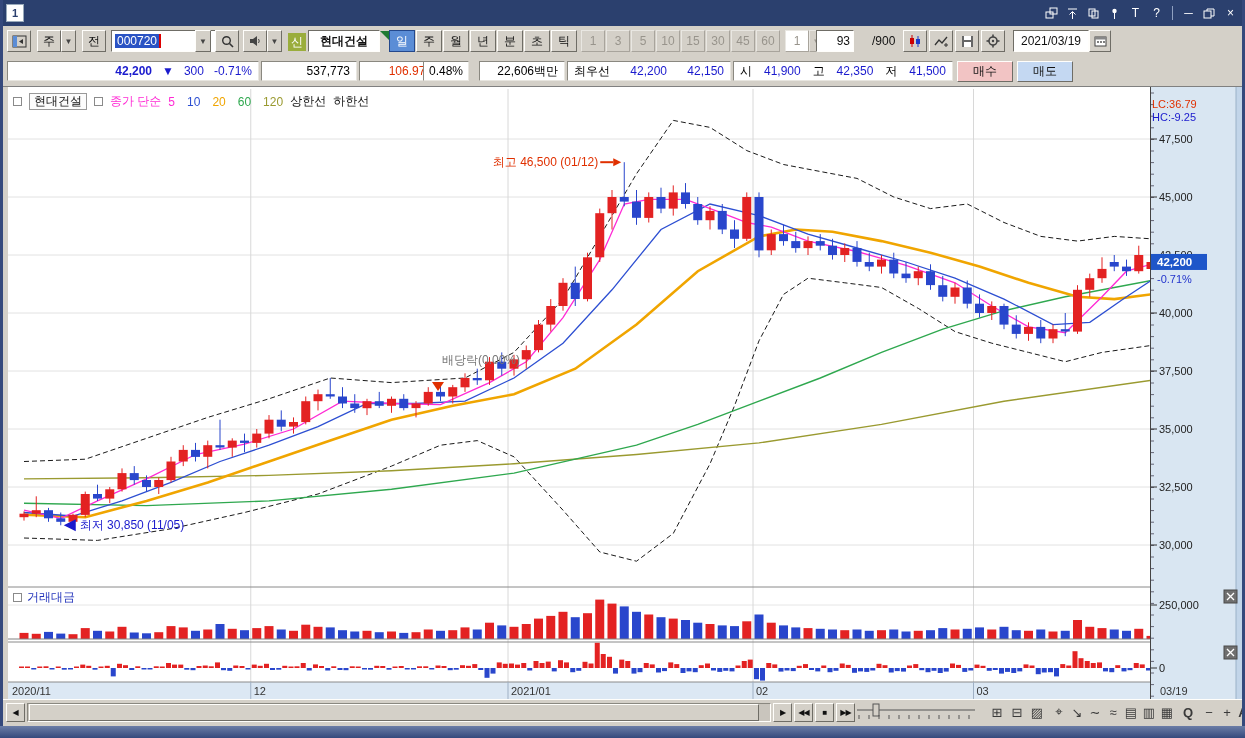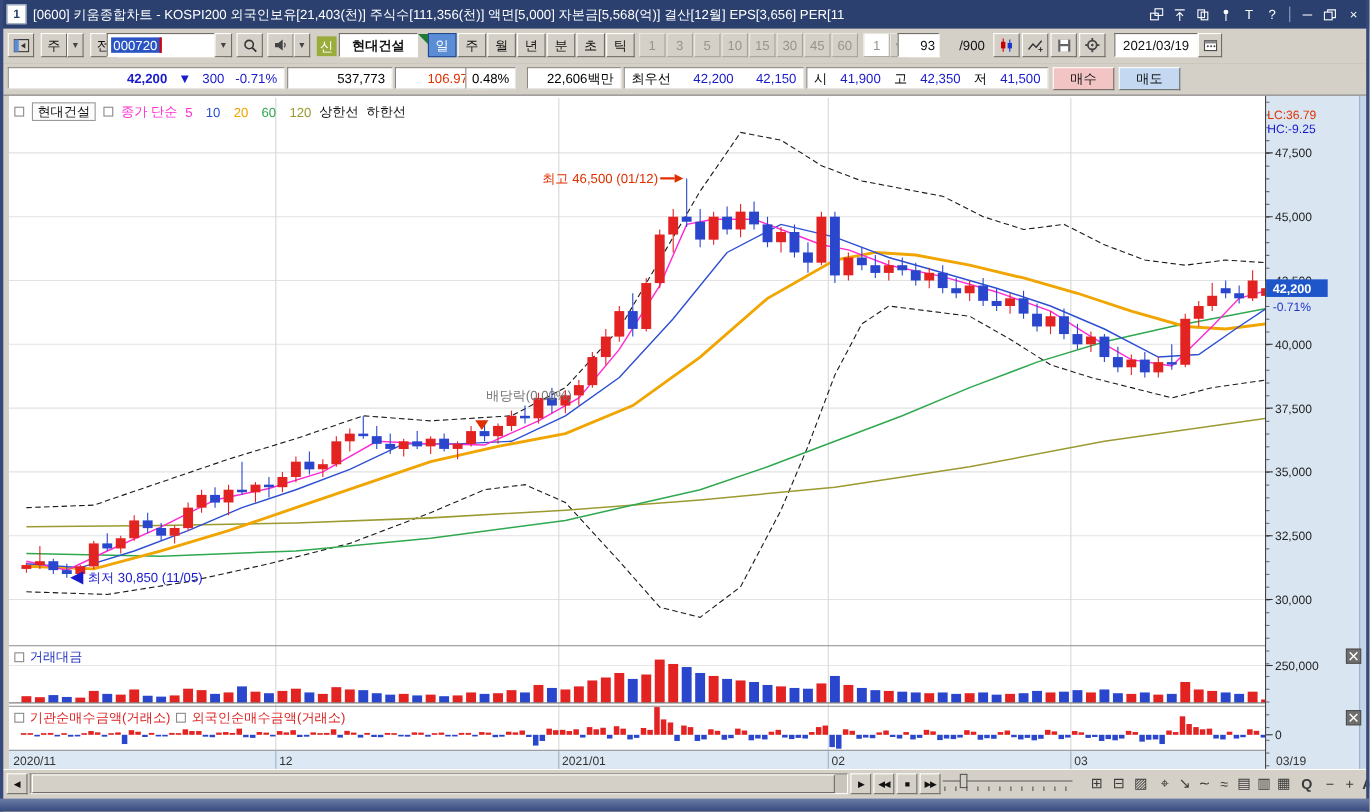--- a/index.html
+++ b/index.html
@@ -63,21 +63,20 @@
 </head>
 <body>
 
 <div class="win">
   <div class="edge-l"></div>
   <div class="edge-r"></div>
   <div class="edge-b"></div>
 
   <div class="titlebar">
     <span class="tnum">1</span>
-    <span class="ttext">[0600] 키움종합차트 - KOSPI200 외국인보유[21,403(천)] 주식수[111,356(천)] 액면[5,000] 자본금[5,568(억)] 결산[12월] EPS[3,656] PER[11</span>
     <span class="tbtns" id="titleBtns">
         <span class="wbtn">
           <svg width="13" height="13">
             <rect x="1" y="5" width="7" height="6" fill="none" stroke="#fff"></rect>
             <rect x="5" y="1" width="7" height="6" fill="none" stroke="#fff"></rect>
           </svg>
         </span>
         <span class="wbtn">
           <svg width="13" height="13">
             <line x1="2" y1="2" x2="11" y2="2" stroke="#fff"></line>
@@ -114,21 +113,21 @@
     <span class="tb raised" style="left:4px;width:24px">
       <svg width="15" height="13">
           <rect x="1" y="1" width="13" height="11" fill="none" stroke="#333"></rect>
           <rect x="1" y="1" width="4" height="11" fill="#5b8dd6"></rect>
           <path d="M11 4 L7 6.5 L11 9 Z" fill="#333"></path>
         </svg>
     </span>
     <span class="tb raised" style="left:34px;width:24px" ind="toolbar.week_button">주</span>
     <span class="tb raised drop" style="left:58px;width:15px">▼</span>
     <span class="tb raised" style="left:79px;width:24px">전</span>
-    <span class="tb sunken" style="left:94px;width:107px;padding-left:3px">
+    <span class="tb sunken" style="left:108px;width:107px;padding-left:3px">
         <span class="codesel">000720</span>
       </span>
     <span class="tb raised drop" style="left:192px;width:16px">▼</span>
     <span class="tb raised" style="left:212px;width:24px">
       <svg width="13" height="13">
           <circle cx="5.5" cy="5.5" r="3.8" fill="none" stroke="#333" stroke-width="1.4"></circle>
           <line x1="8.5" y1="8.5" x2="12" y2="12" stroke="#333" stroke-width="1.6"></line>
         </svg>
     </span>
     <span class="tb raised" style="left:240px;width:24px">
@@ -849,26 +848,20 @@
           <span style="color: rgb(154, 154, 48);">120</span>
         </span>
       <span>상한선</span>
       <span>하한선</span>
     </div>
 
     <div class="plabel" style="left:10px;top:502px">
       <span class="ck"></span>
       <span style="color:#2233bb">거래대금</span>
     </div>
-    <div class="plabel" style="left:10px;top:557px">
-      <span class="ck"></span>
-      <span style="color:#dd2222">기관순매수금액(거래소)</span>
-      <span class="ck"></span>
-      <span style="color:#dd2222">외국인순매수금액(거래소)</span>
-    </div>
   </div>
 
   <div class="scrollrow">
     <span class="sbtn raised" style="left:3px">◀</span>
     <span class="track"></span>
     <span class="thumb"></span>
     <span id="navBtns"><span class="sbtn raised" style="left: 770px; letter-spacing: -1px;">▶</span><span class="sbtn raised" style="left: 791px; letter-spacing: -1px;">◀◀</span><span class="sbtn raised" style="left: 812px; letter-spacing: -1px;">■</span><span class="sbtn raised" style="left: 833px; letter-spacing: -1px;">▶▶</span></span>
     <span style="position:absolute;left:852px;top:2px">
       <svg width="125" height="22">
           <line x1="2" y1="8" x2="120" y2="8" stroke="#555"></line>

